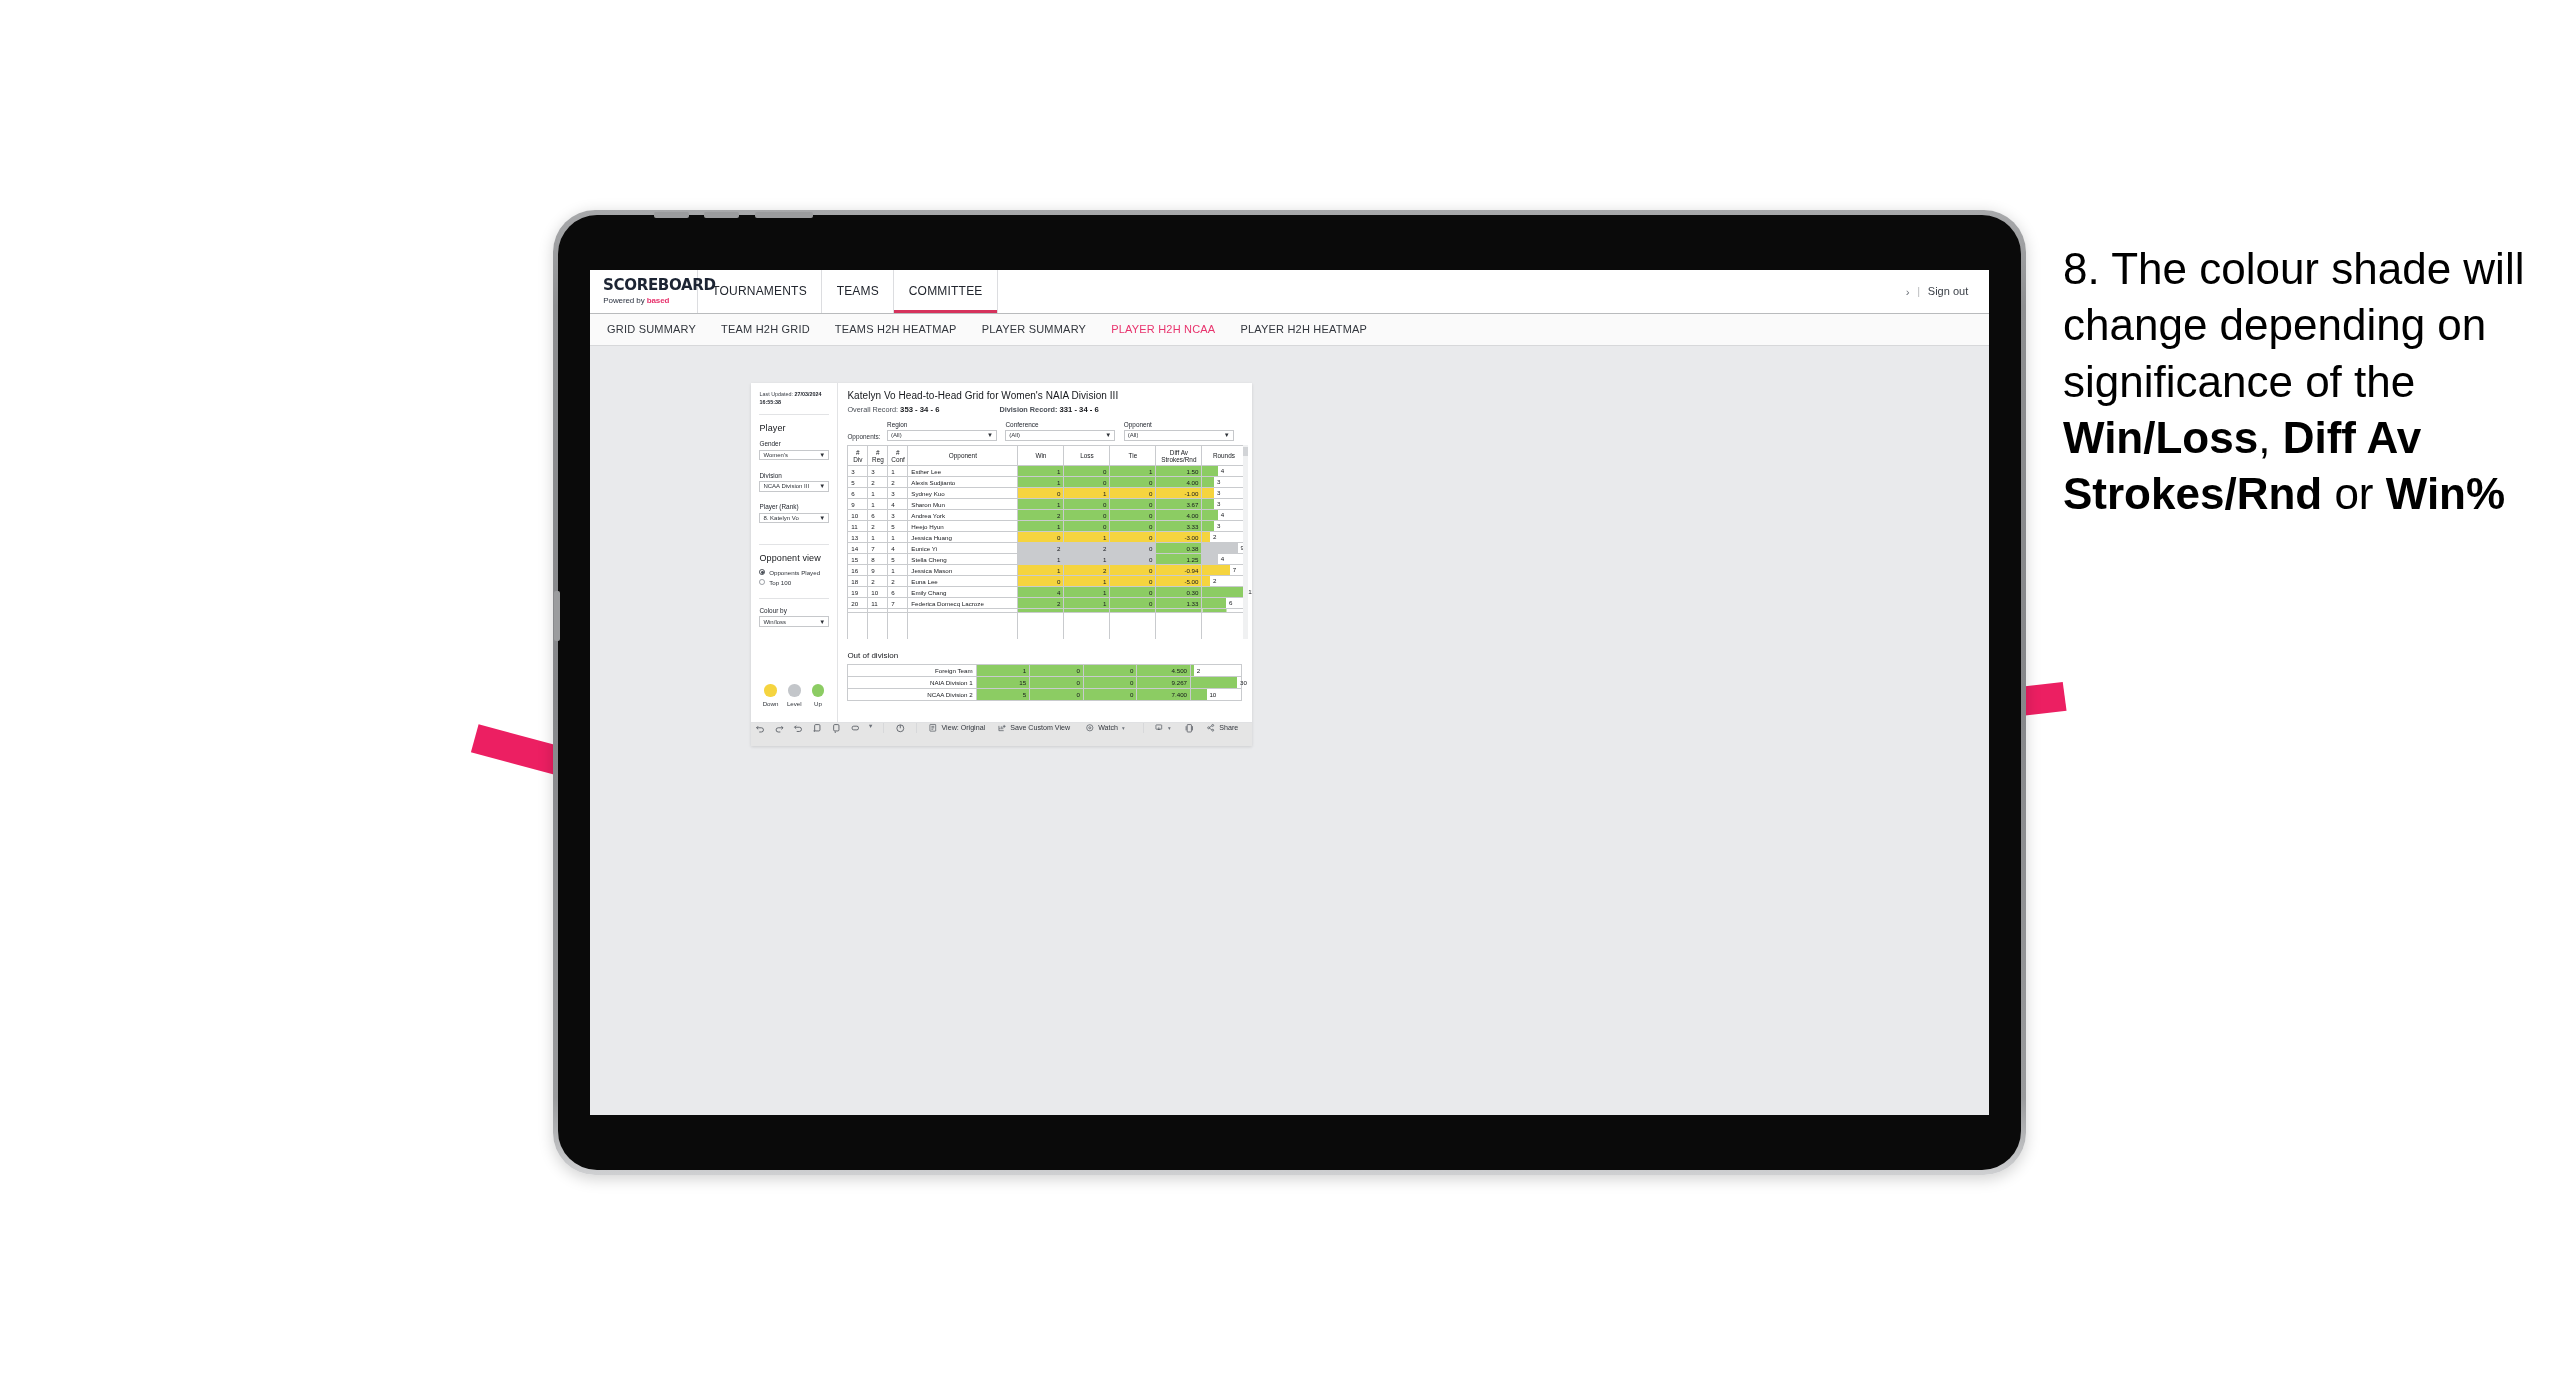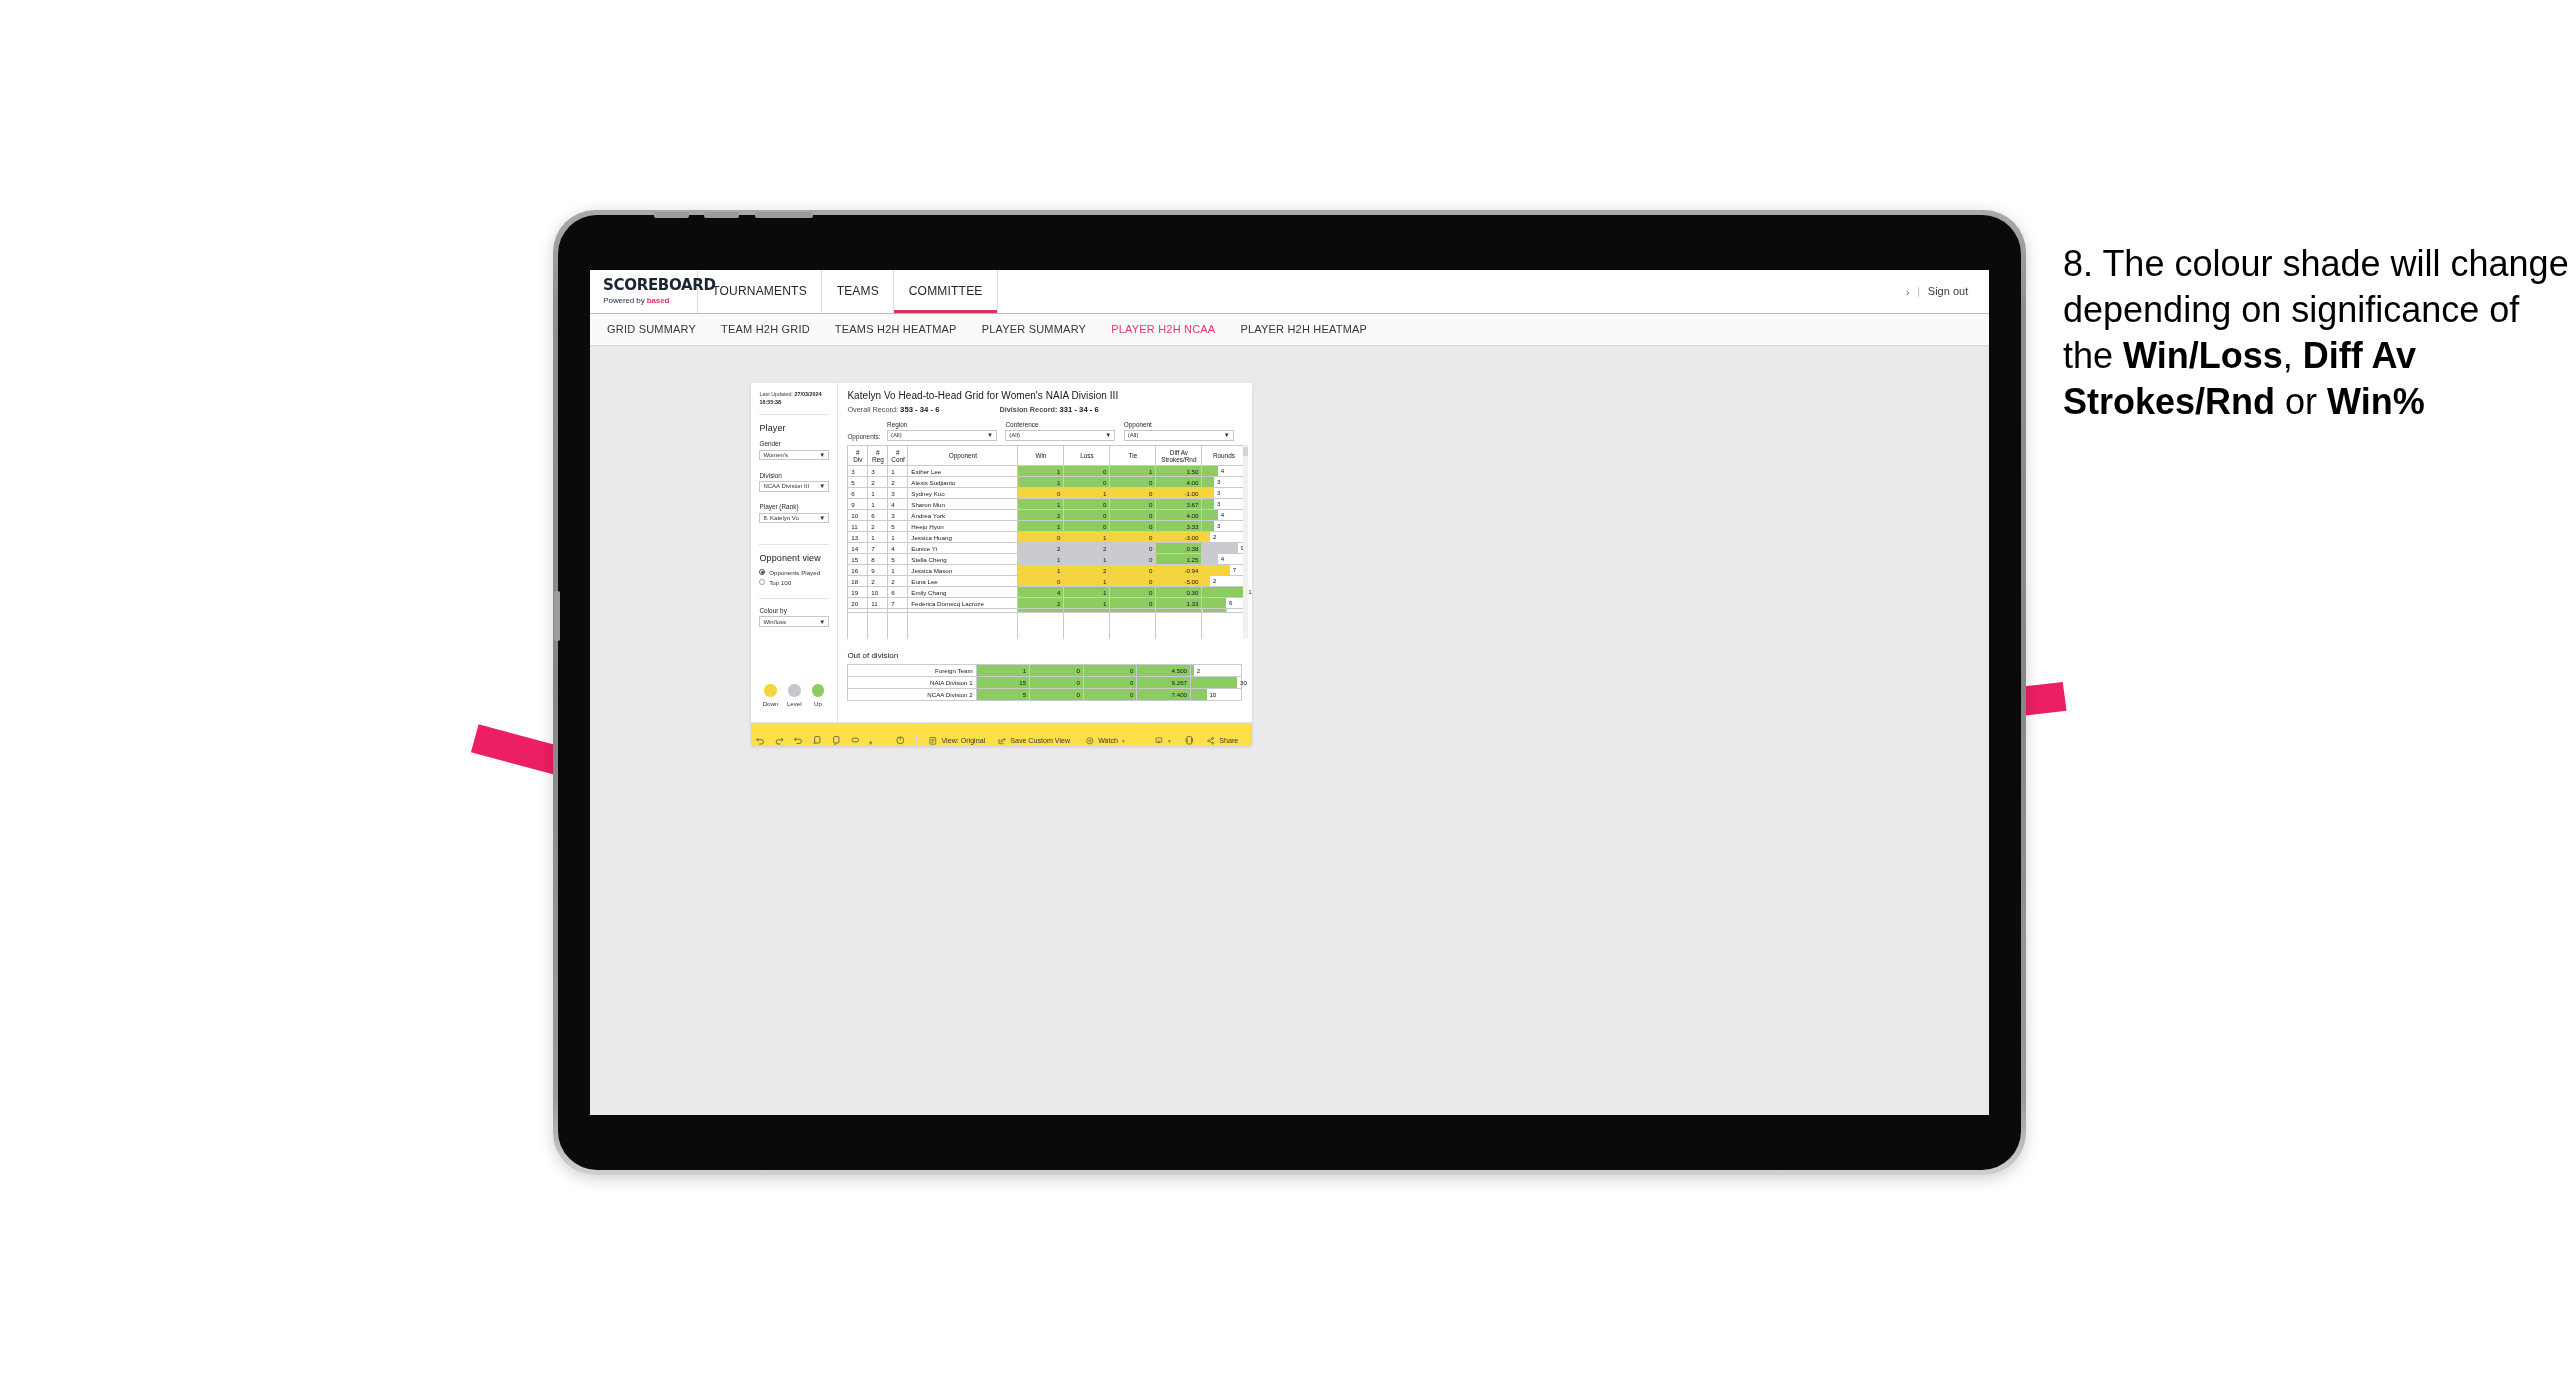--- a/index.html
+++ b/index.html
@@ -6,21 +6,21 @@
   body{
     width:2576px;height:1386px;background:#ffffff;overflow:hidden;
     font-family:"Liberation Sans", sans-serif;
     -webkit-font-smoothing:antialiased;
   }
   .stage{position:relative;width:2576px;height:1386px;}
 
   
   .anno{position:absolute;color:#000;font-family:"Liberation Sans",sans-serif;}
   .anno-left{left:5.8px;top:535px;width:520px;font-size:44px;line-height:1.28;}
-  .anno-right{left:2063px;top:241px;width:506px;font-size:36px;line-height:1.28;}
+  .anno-right{left:2063px;top:241px;width:506px;font-size:44px;line-height:1.28;}
   .anno b{font-weight:bold;}
 
   .arrow-svg{position:absolute;left:0;top:0;width:2576px;height:1386px;pointer-events:none;}
 
   
   .tablet{
     position:absolute;left:553px;top:210px;width:1473px;height:965px;
     border-radius:42px;
     background:linear-gradient(180deg,#a8a9ab 0%,#8e8f91 10%,#86878a 50%,#9a9b9d 92%,#cfd0d2 100%);
     padding:4.8px;box-sizing:border-box;
@@ -123,21 +123,21 @@
   .blank td{border-left:1px solid #c9cbce;border-right:1px solid #c9cbce;border-top:none;border-bottom:none;height:8.7px;}
   .tbl-scroll{position:absolute;right:-5.8px;top:0;width:4.8px;height:100%;background:#f0f1f2;}
   .tbl-thumb{position:absolute;right:-5.8px;top:1.9px;width:4.8px;height:8.7px;background:#d2d4d7;}
 
   .ood-title{font-size:8px;color:#16181c;margin-top:11.6px;}
   .ood{margin-top:3.9px;}
   .ood td{height:11px;}
   .ood .c-name{width:110px;text-align:right;}
 
   
-  .toolbar{height:23px;border-top:1px solid #e0e1e3;background:#fde047;display:flex;align-items:flex-end;
+  .toolbar{height:23px;border-top:1px solid #e0e1e3;background:#e5e5e5;display:flex;align-items:flex-start;
     padding-left:0;gap:0;font-size:7px;color:#3c4149;}
   .ti{width:19px;display:flex;align-items:center;justify-content:center;color:#4a4f57;
     font-size:9.6px;cursor:pointer;}
   .tdiv{width:1px;height:10.6px;background:#d7d8da;margin:0 6.7px;}
   .tgrp{display:flex;align-items:center;gap:3.9px;margin-right:11.6px;cursor:pointer;}
   .tgrp .gl{font-size:7.1px;color:#32363d;white-space:nowrap;}
   .spacer{flex:1;}
   svg{display:block;}
 </style>
 </head>

